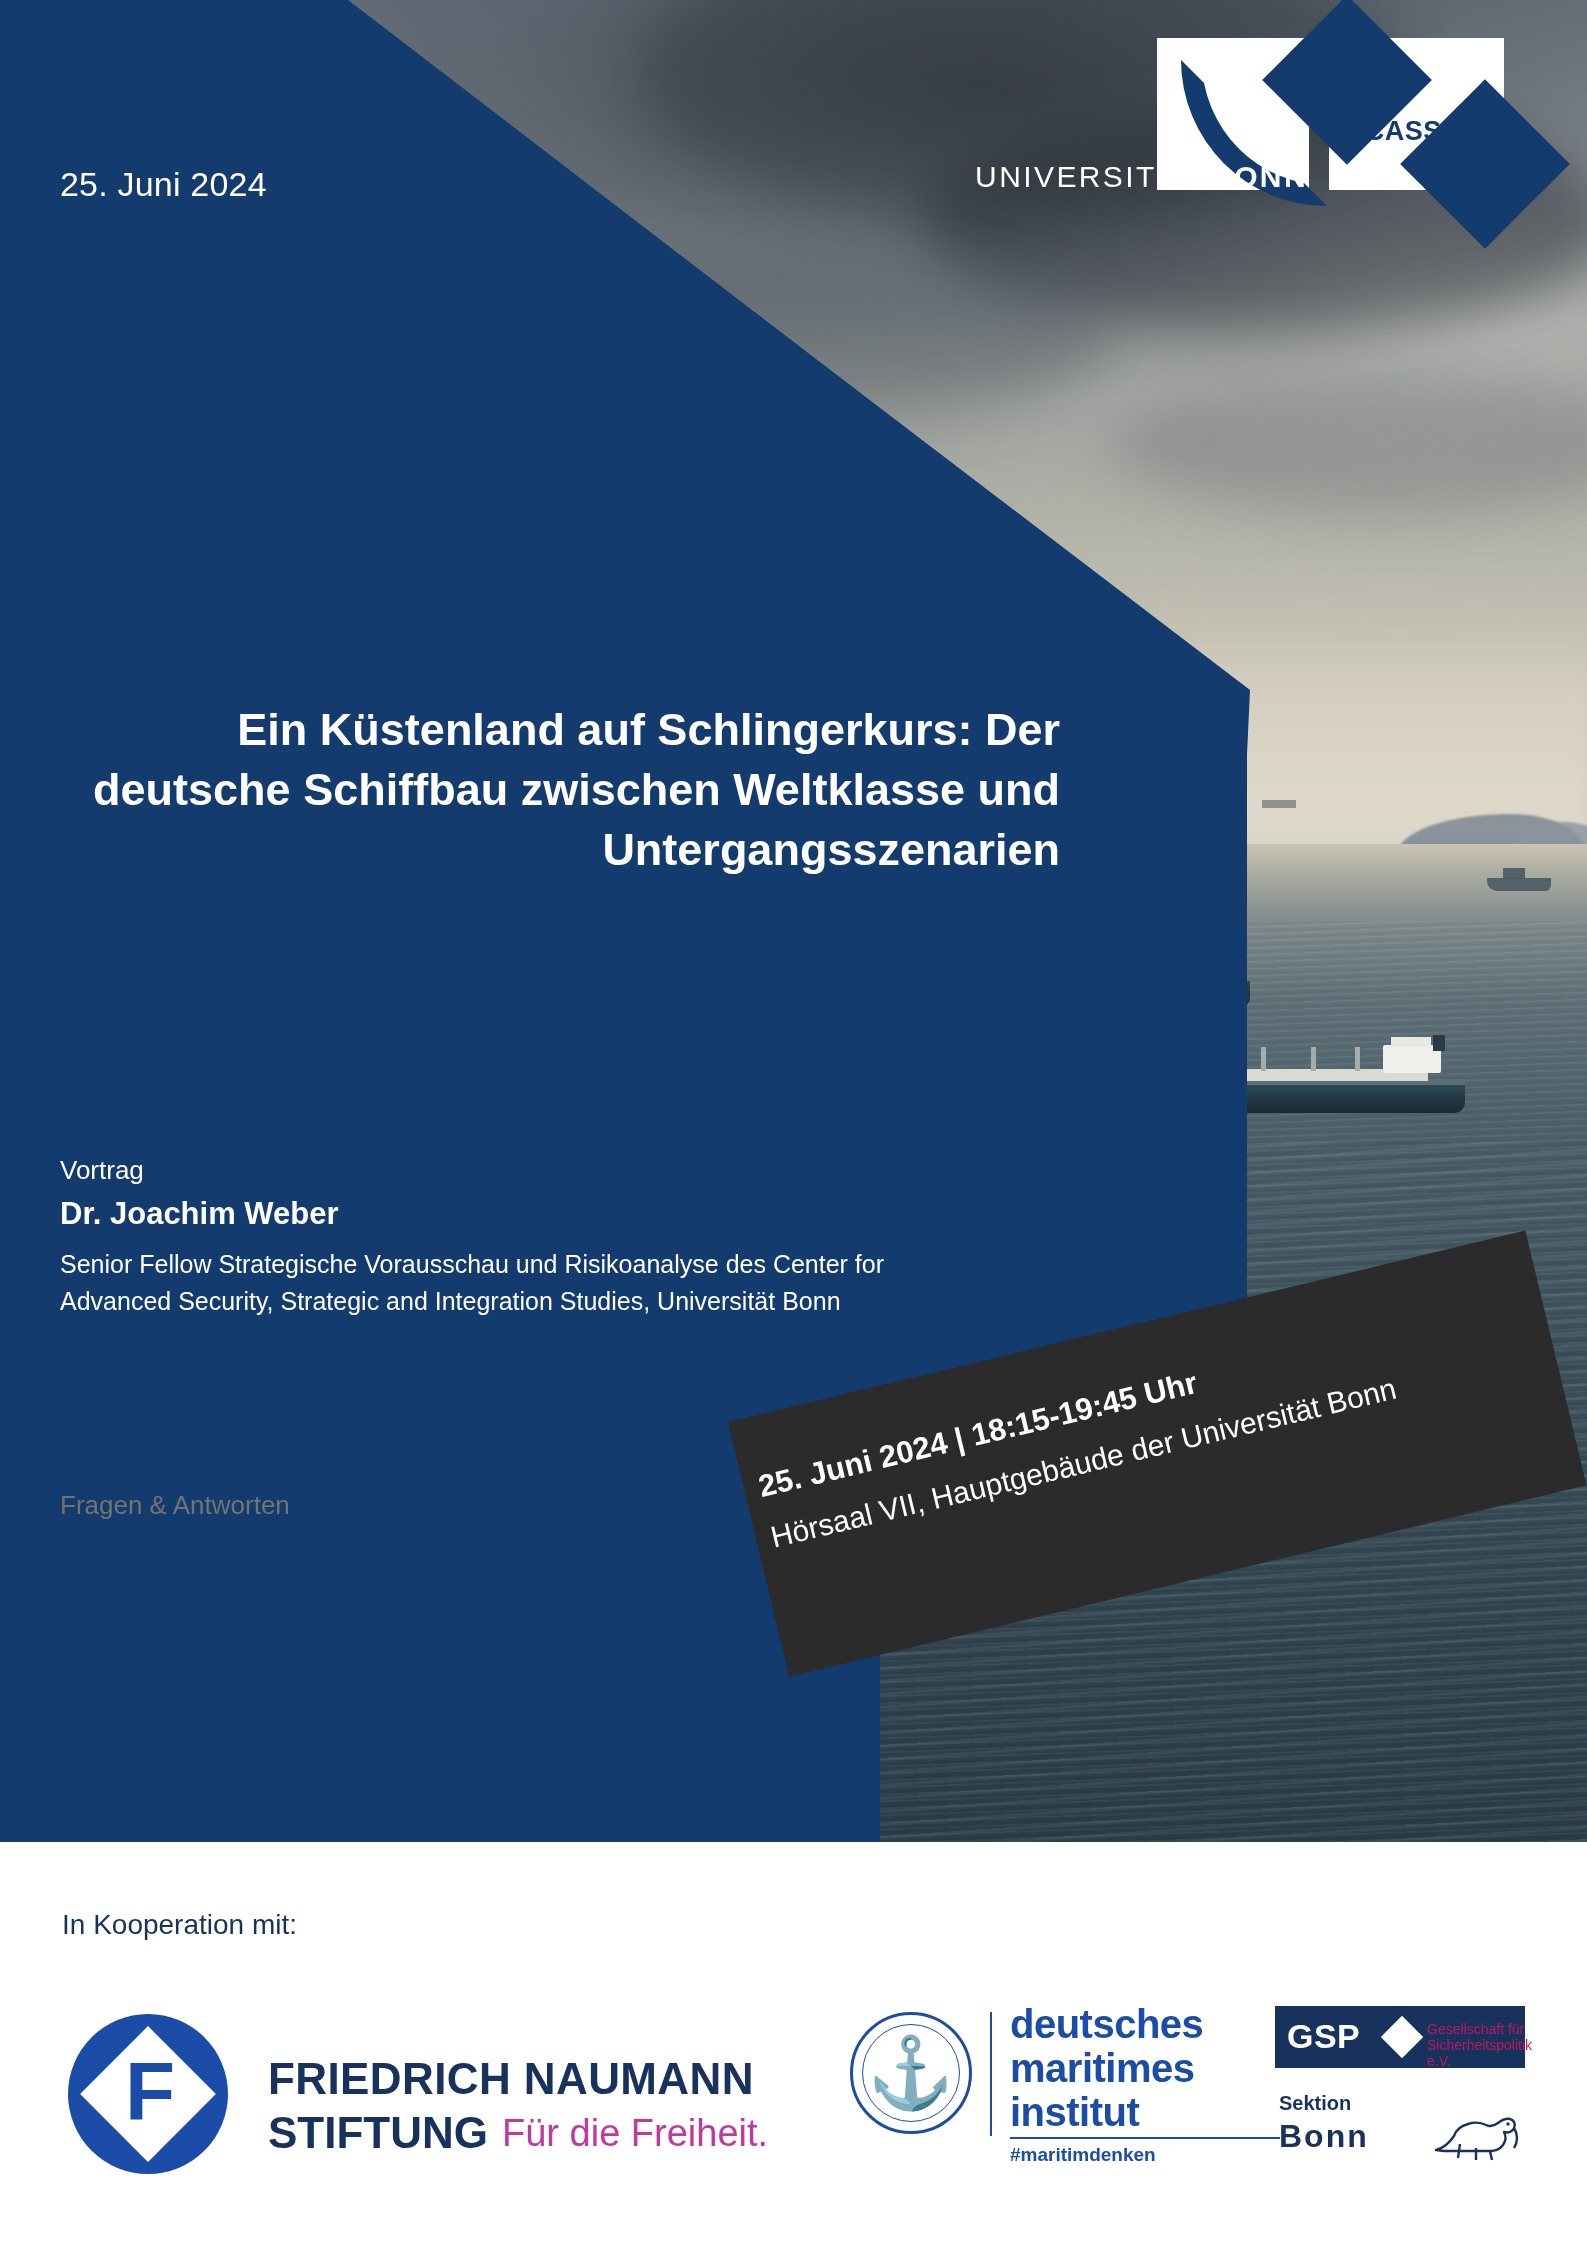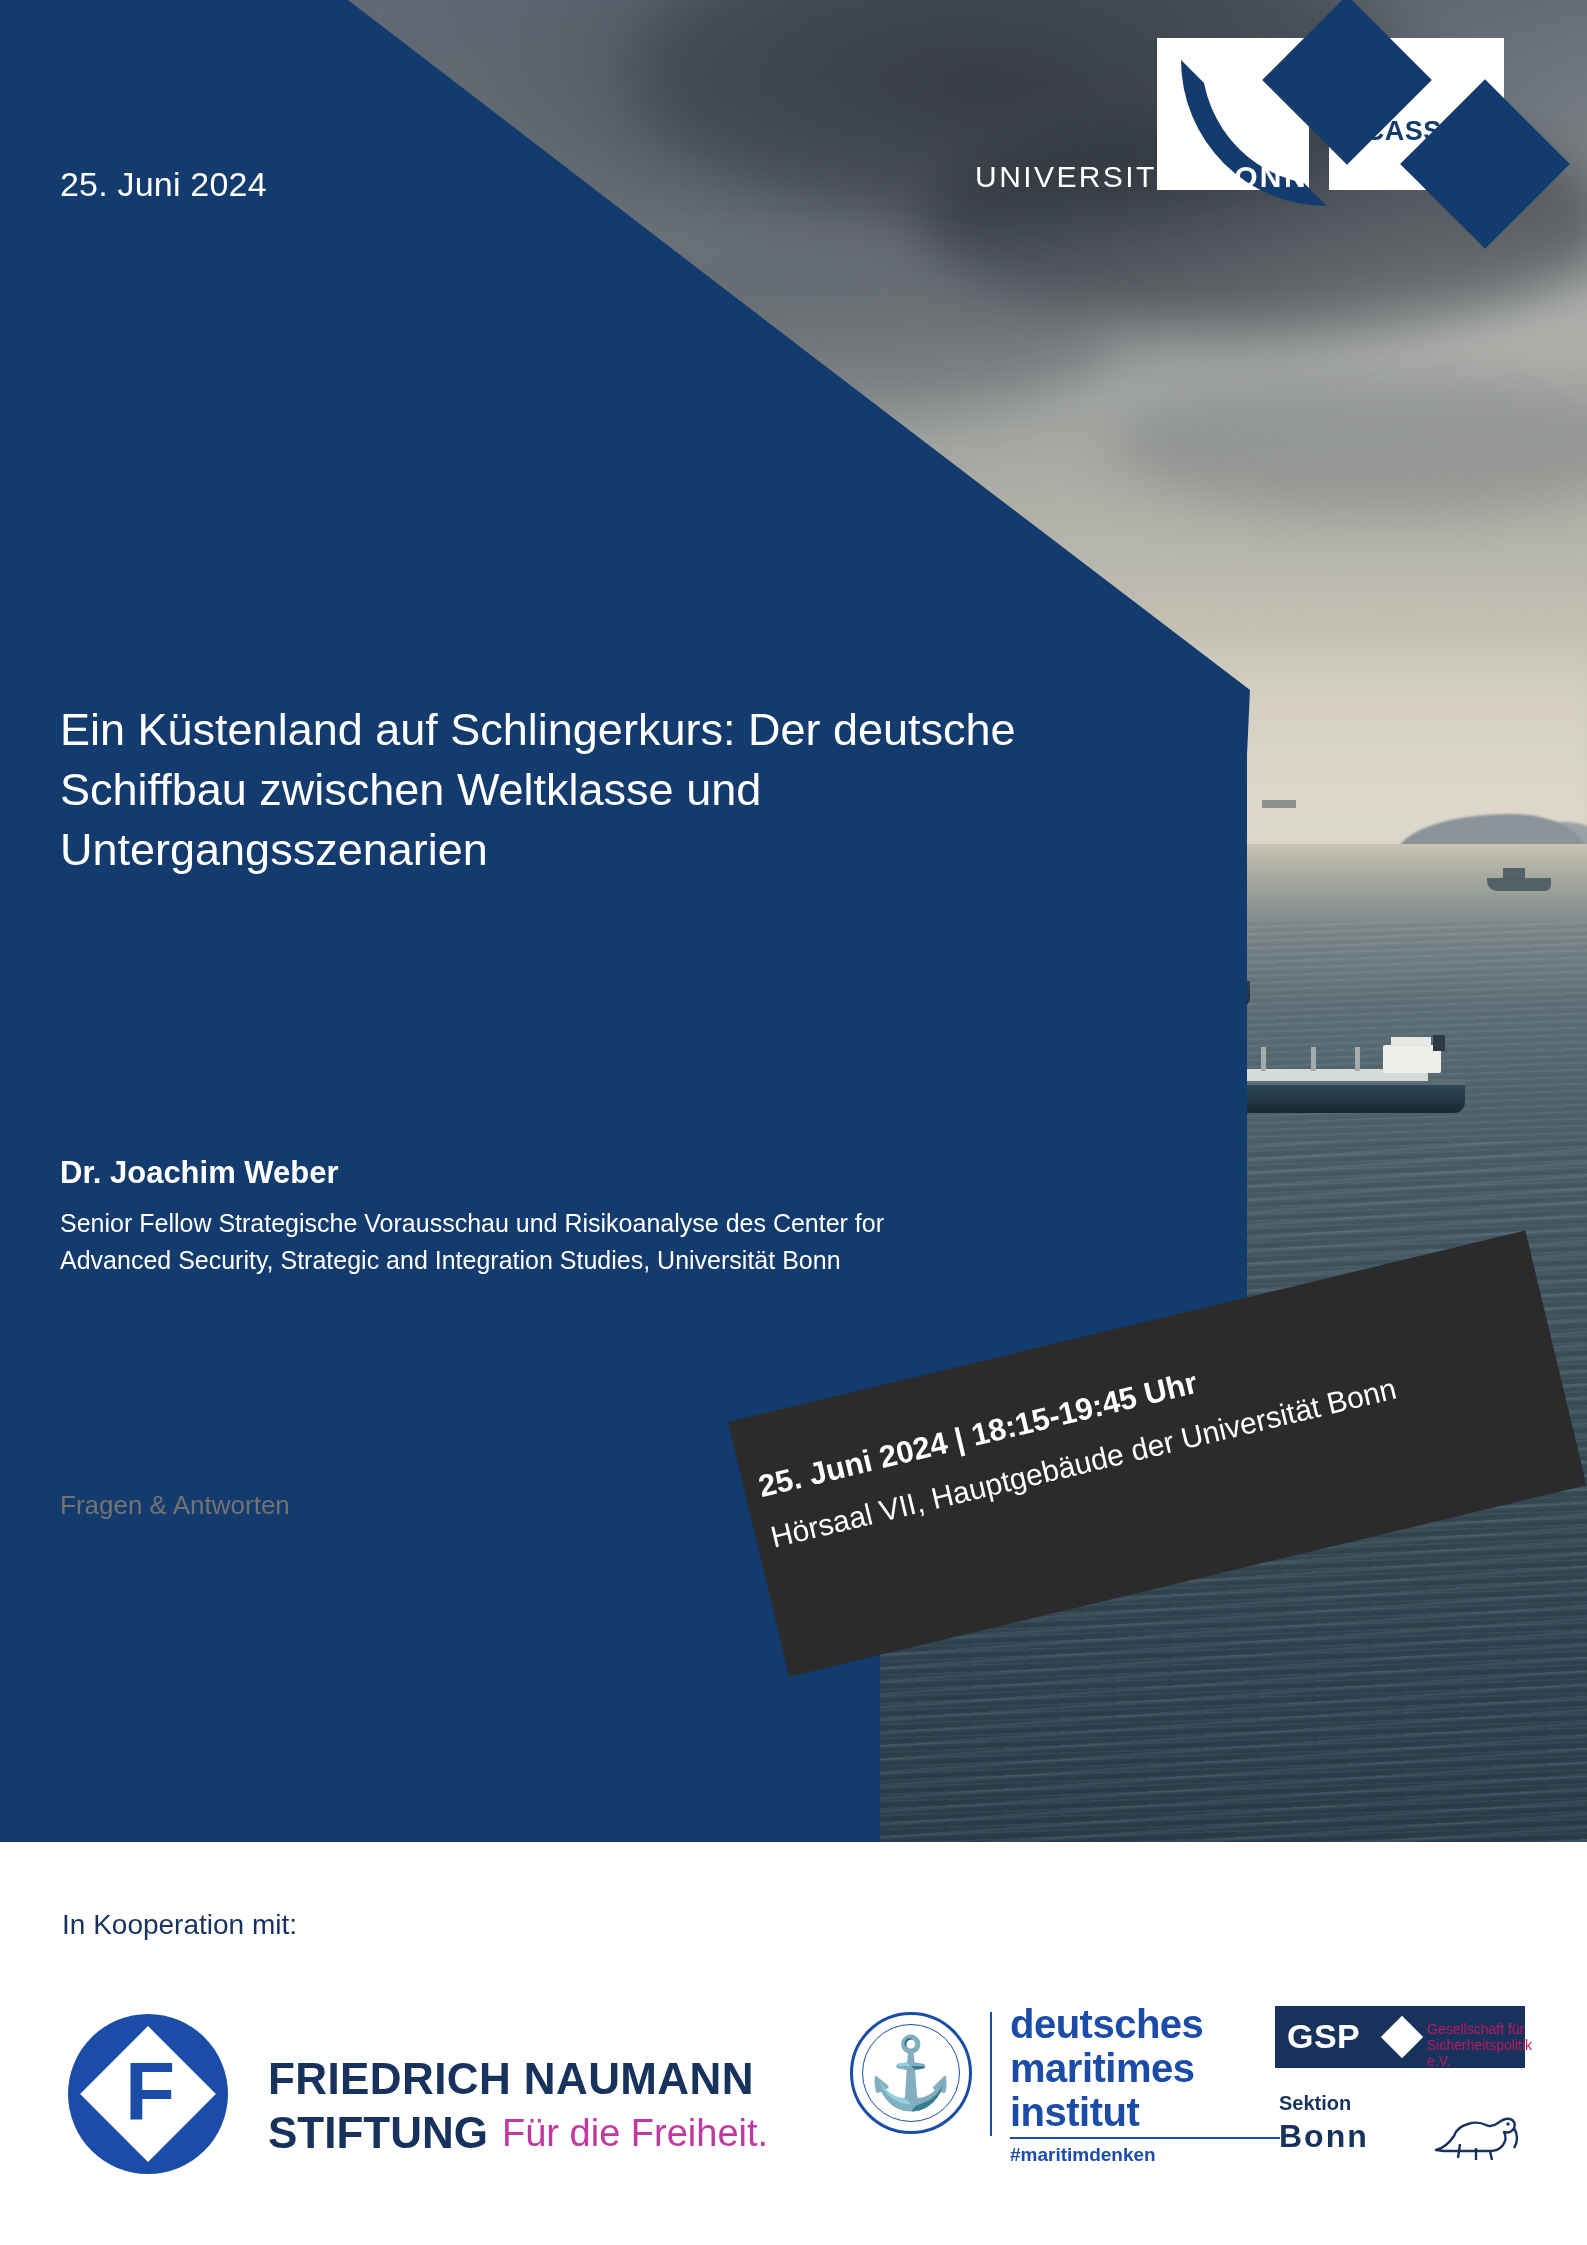--- a/index.html
+++ b/index.html
@@ -296,21 +296,22 @@
     font-weight: 400;
   }
   .talk-title {
     position: absolute;
     left: 60px;
     top: 700px;
     width: 1000px;
     color: #ffffff;
     font-size: 45px;
     line-height: 1.33;
-    font-weight: normal;
+    font-weight: bold;
+    text-align: right;
   }
   .speaker-block {
     position: absolute;
     left: 60px;
     top: 1155px;
     width: 840px;
     color: #ffffff;
   }
   .speaker-kicker {
     font-size: 26px;
@@ -682,20 +683,21 @@
     <div class="d2"></div>
     <div class="txt">CASSIS</div>
   </div>
 
   <div class="poster-date">25. Juni 2024</div>
 
 
   <div class="talk-title">Ein Küstenland auf Schlingerkurs: Der deutsche Schiffbau zwischen Weltklasse und Untergangsszenarien</div>
 
   <div class="speaker-block">
+    <div class="speaker-kicker">Vortrag</div>
     <div class="speaker-name">Dr. Joachim Weber</div>
     <div class="speaker-affil">Senior Fellow Strategische Vorausschau und Risikoanalyse des Center for Advanced Security, Strategic and Integration Studies, Universität Bonn</div>
   </div>
 
   <div class="qa">Fragen &amp; Antworten</div>
 
   <div class="ribbon"></div>
   <div class="ribbon-inner">
     <div class="ribbon-line1">25. Juni 2024 | 18:15-19:45 Uhr</div>
     <div class="ribbon-line2">Hörsaal VII, Hauptgebäude der Universität Bonn</div>

